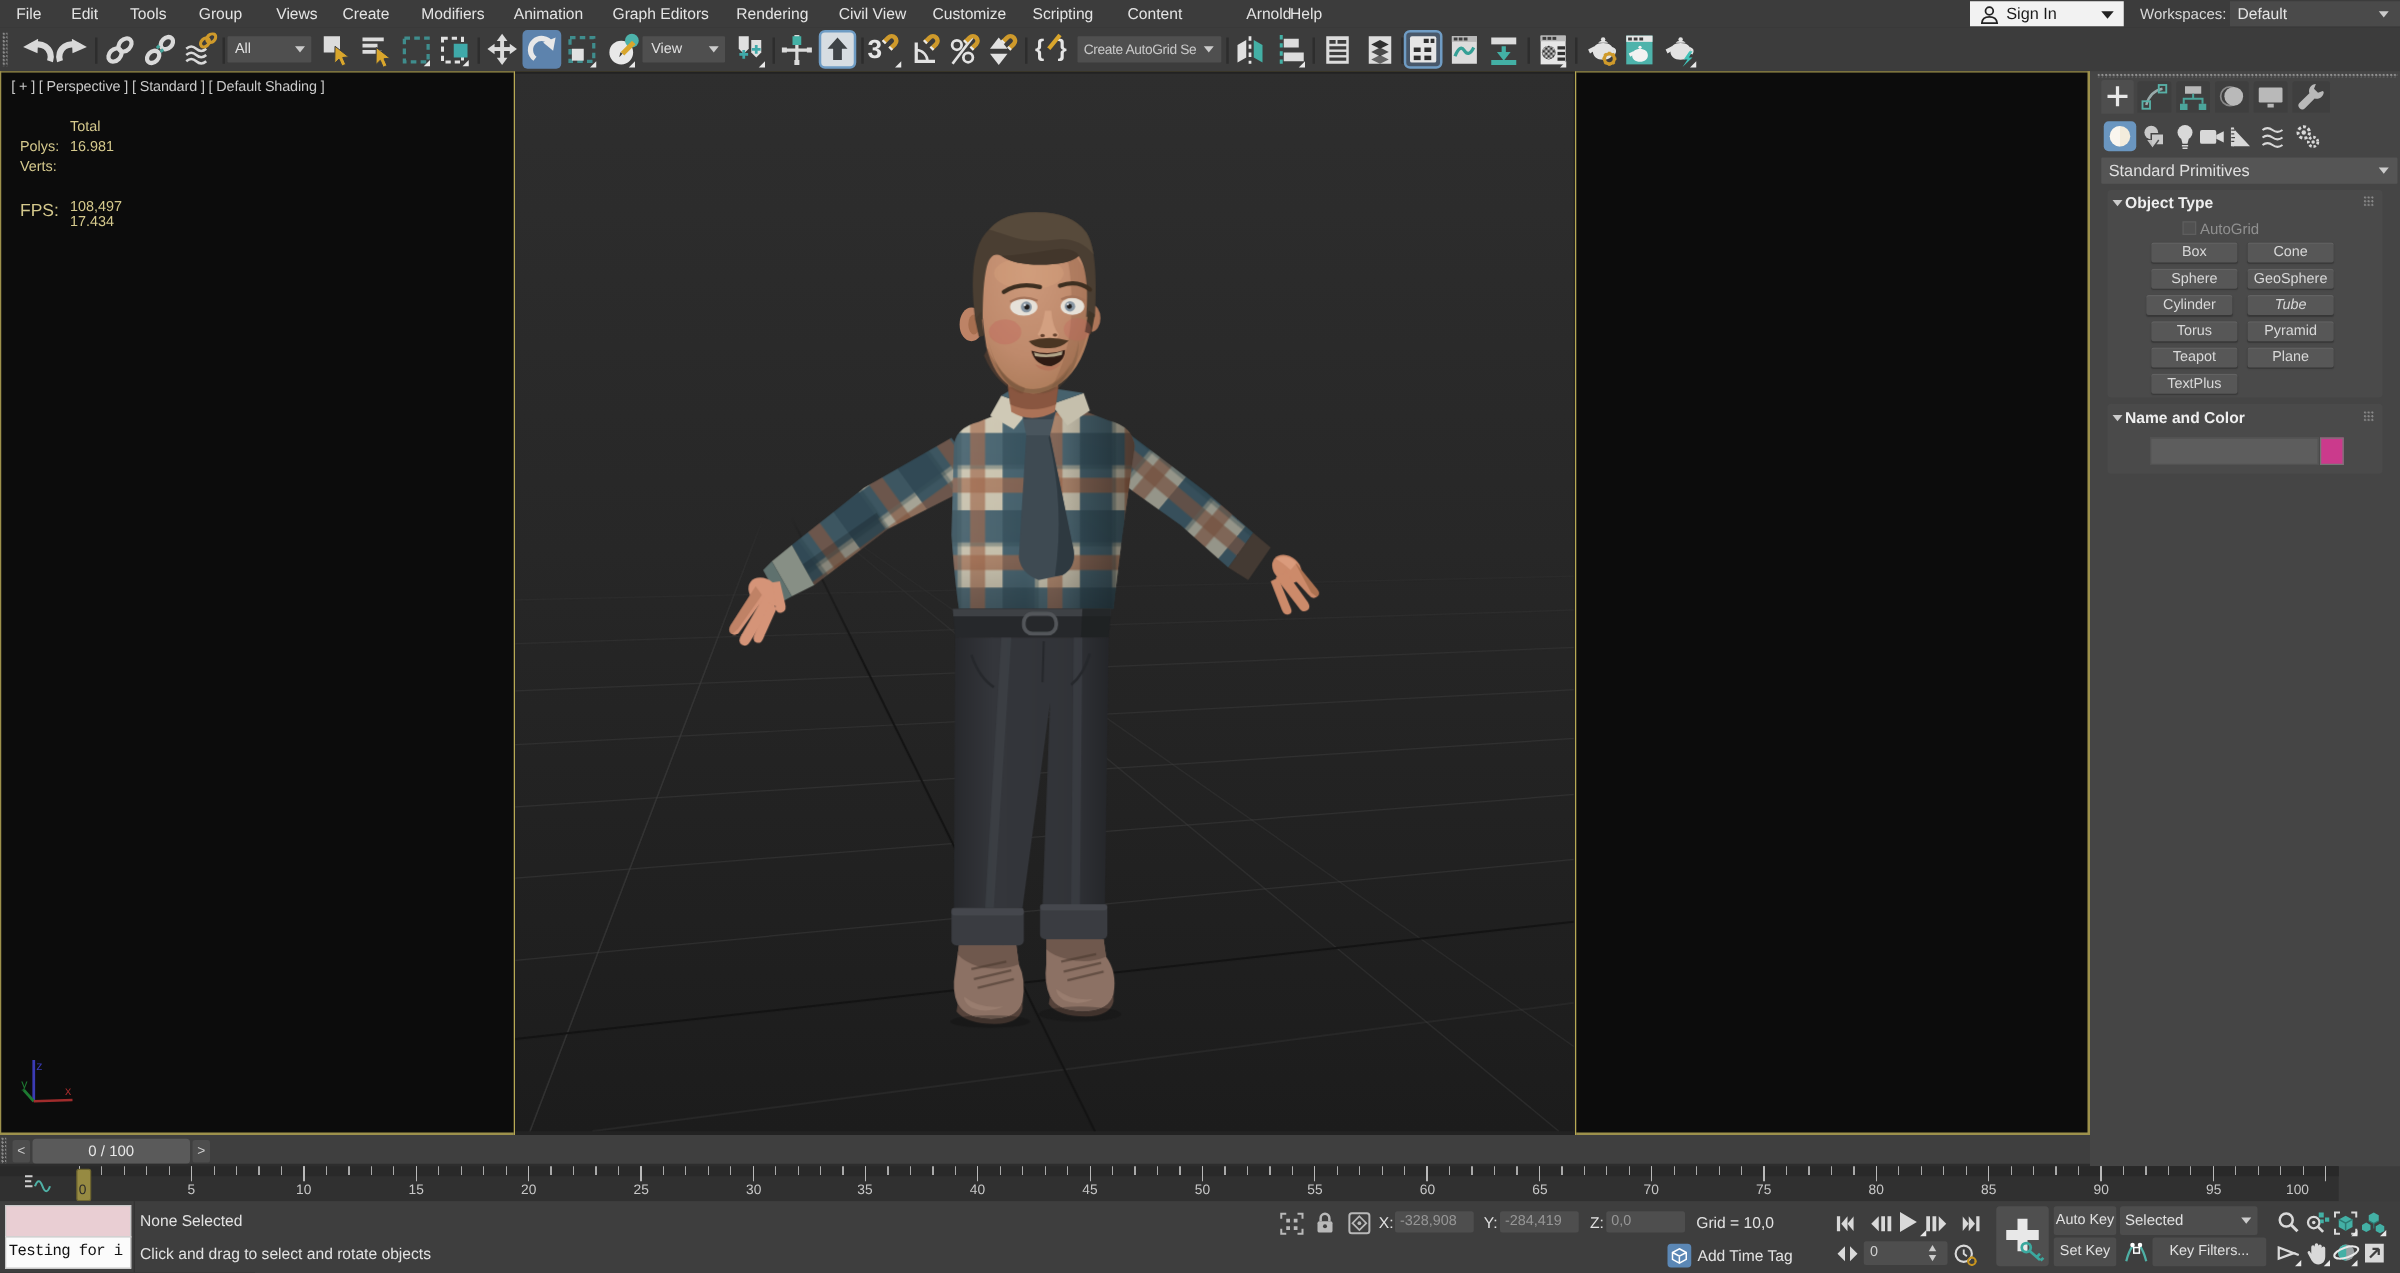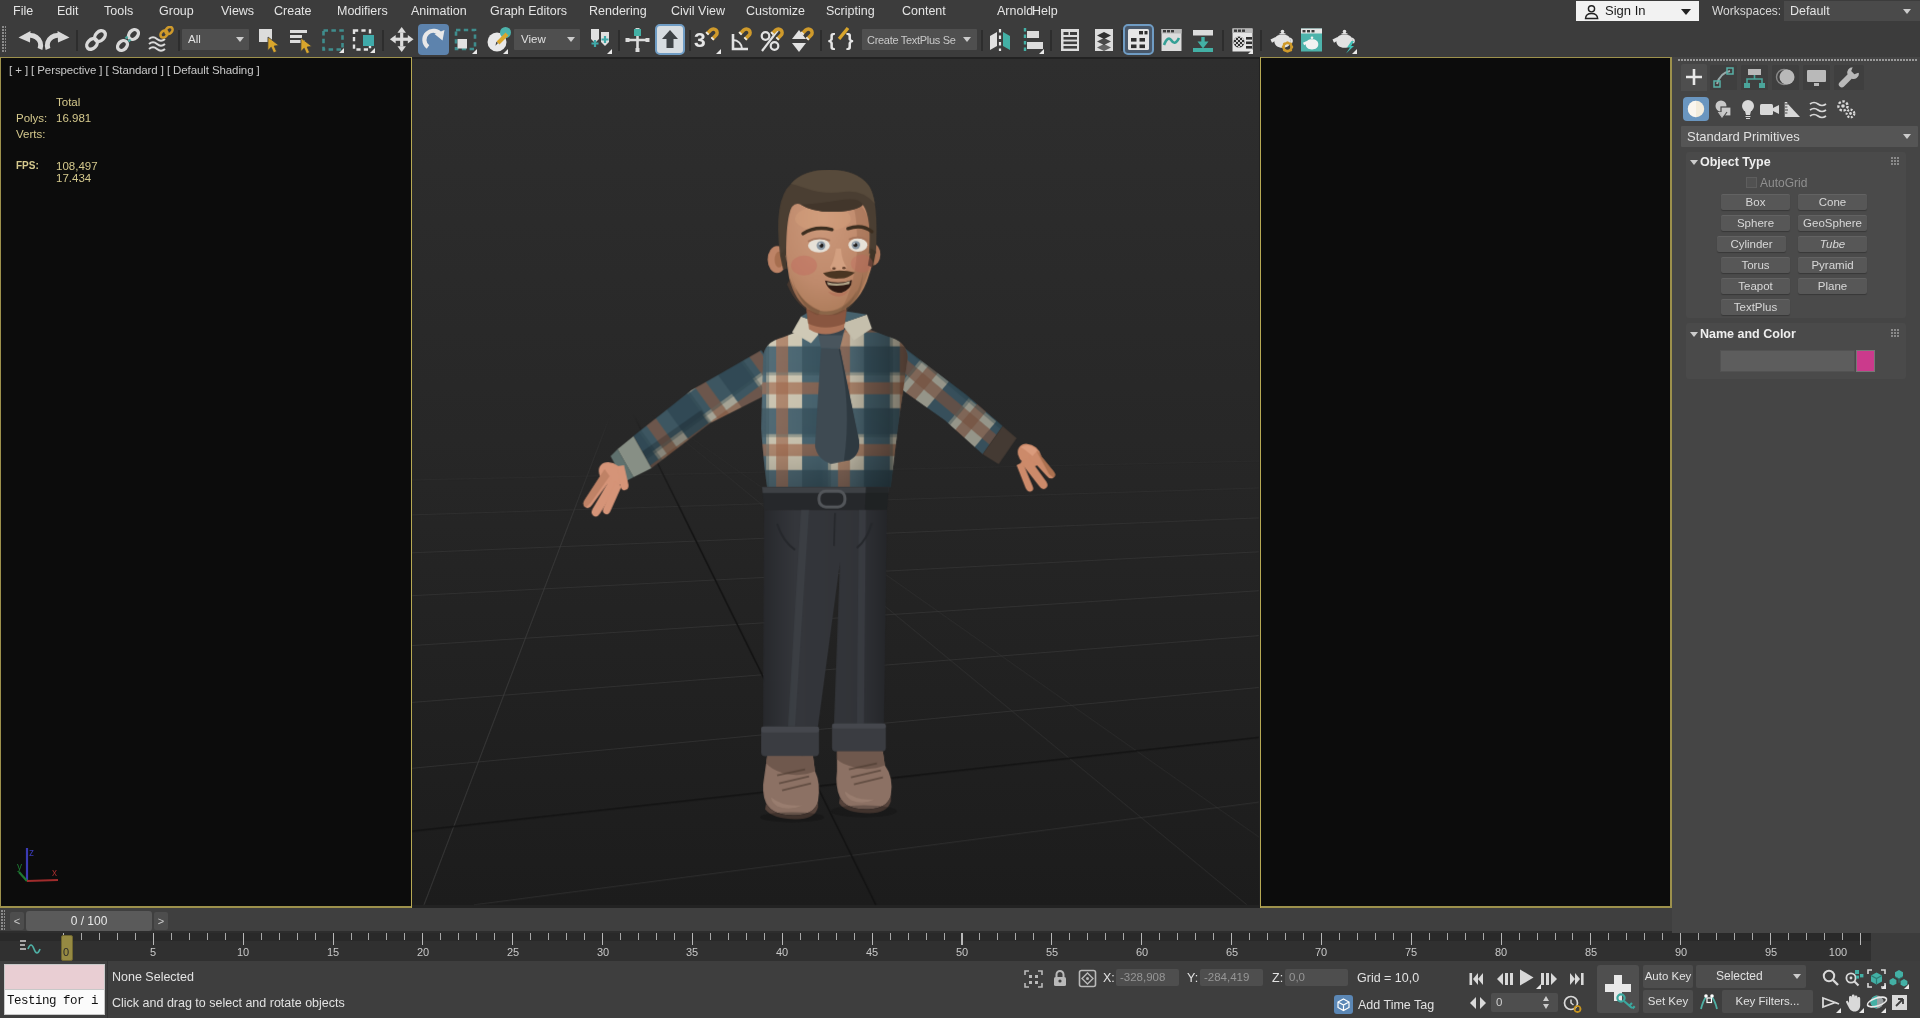--- a/index.html
+++ b/index.html
@@ -209,21 +209,21 @@
       </g>
     </svg>
 <div class="sep" style="left:820px;"></div>
 <div class="t" style="left:828px;top:29px;color:#e6e6e6;font-size:19px;font-weight:bold;">{</div>
 <div class="t" style="left:846px;top:29px;color:#e6e6e6;font-size:19px;font-weight:bold;">}</div>
 <svg class="a" style="left:834px;top:26px" width="16" height="18" viewBox="0 0 16 18">
       <path d="M14 2 L5 13" stroke="#d9a62c" stroke-width="3.4"></path>
       <path d="M5 13l-2.4 2.6 .8-3.6Z" fill="#3c3c3c"></path>
     </svg>
 <div class="a" style="left:862px;top:29px;width:115px;height:21px;background:#4f4f4f;border-radius:1px;"></div>
-<div class="t" style="left:867px;top:34px;color:#c9c9c9;font-size:11px;letter-spacing:-0.3px;">Create TextPlus Se</div>
+<div class="t" style="left:867px;top:34px;color:#c9c9c9;font-size:11px;letter-spacing:-0.3px;">Create AutoGrid Se</div>
 <div class="a" style="left:963px;top:37px;width:0;height:0;border-left:4px solid transparent;border-right:4px solid transparent;border-top:5px solid #ccc;"></div>
 <div class="sep" style="left:981px;"></div>
 <svg class="a" style="left:987px;top:26px" width="26" height="28" viewBox="0 0 26 28">
       <path d="M10 6 L3 10 V24 L10 20Z" fill="#e0e0e0"></path>
       <path d="M16 6 L23 10 V24 L16 20Z" fill="#43b0a5"></path>
       <path d="M13 3v22" stroke="#e8e8e8" stroke-width="2.2" stroke-dasharray="3.5 3"></path>
     </svg>
 <svg class="a" style="left:1019px;top:26px" width="26" height="28" viewBox="0 0 26 28">
       <path d="M6 2v24" stroke="#43b0a5" stroke-width="2.4" stroke-dasharray="3.5 3"></path>
       <rect x="8" y="5" width="12" height="7" fill="#dcdcdc"></rect>
@@ -359,21 +359,21 @@
 
 <div class="a" id="sf" style="left:411px;top:57px;width:848px;height:851px;border-left:1px solid #b7a954;border-right:1px solid #b7a954;background:#222;"></div>
 
 <div class="t" style="left:9px;top:64px;color:#c9c9c9;font-size:11.5px;letter-spacing:-0.1px;">[ + ] [ Perspective ] [ Standard ] [ Default Shading ]</div>
 
 <div class="t" style="left:56px;top:96px;color:#d5c98d;font-size:11.5px;">Total</div>
 <div class="t" style="left:16px;top:112px;color:#d5c98d;font-size:11.5px;">Polys:</div>
 <div class="t" style="left:56px;top:112px;color:#d5c98d;font-size:11.5px;">16.981</div>
 <div class="t" style="left:16px;top:128px;color:#d5c98d;font-size:11.5px;">Verts:</div>
 <div class="t" style="left:56px;top:128px;color:#d5c98d;font-size:11.5px;margin-top:44px;">17.434</div>
-<div class="t" style="left:16px;top:160px;color:#d5c98d;font-size:10px;font-weight:bold;">FPS:</div>
+<div class="t" style="left:16px;top:160px;color:#d5c98d;font-size:14px;">FPS:</div>
 <div class="t" style="left:56px;top:160px;color:#d5c98d;font-size:11.5px;">108,497</div>
 
 <svg class="a" style="left:14px;top:840px;" width="60" height="55" viewBox="0 0 60 55">
 <line x1="13" y1="41" x2="13" y2="8" stroke="#3b3bb4" stroke-width="2.2"></line>
 <text x="15" y="16" fill="#3b3bb4" font-size="10">z</text>
 <line x1="13" y1="41" x2="5" y2="32" stroke="#1e7a32" stroke-width="2.2"></line>
 <text x="3" y="30" fill="#1e7a32" font-size="10">y</text>
 <line x1="13" y1="41" x2="44" y2="40" stroke="#a02c2c" stroke-width="2.2"></line>
 <text x="38" y="36" fill="#a02c2c" font-size="10">x</text>
 </svg>
@@ -827,21 +827,21 @@
 <div class="a" style="left:1597px;top:965px;width:42px;height:48px;background:#4f4f4f;border-radius:3px;"></div>
 <svg class="a" style="left:1597px;top:965px" width="42" height="48" viewBox="0 0 42 48">
       <path d="M17 10h8v9h9v8h-9v9h-8v-9H8v-8h9Z" fill="#e8e8e8"></path>
       <g stroke="#3ba89e" stroke-width="2.2" fill="none">
         <circle cx="24" cy="33" r="3.6"></circle>
         <path d="M27 36l8 7M32.5 40.5l2.5-2.5M35.5 43.5l2.2-2.2"></path>
       </g>
     </svg>
 <div class="a" style="left:1643px;top:965px;width:50px;height:23px;background:#4d4d4d;border-radius:2px;color:#e0e0e0;font-size:11.5px;text-align:center;line-height:23px;">Auto Key</div>
 <div class="a" style="left:1643px;top:990px;width:50px;height:23px;background:#4d4d4d;border-radius:2px;color:#e0e0e0;font-size:11.5px;text-align:center;line-height:23px;">Set Key</div>
-<div class="a" style="left:1696px;top:965px;width:110px;height:23px;background:#4d4d4d;border-radius:2px;color:#e0e0e0;font-size:12px;line-height:23px;padding-left:20px;box-sizing:border-box;">Selected</div>
+<div class="a" style="left:1696px;top:965px;width:110px;height:23px;background:#4d4d4d;border-radius:2px;color:#e0e0e0;font-size:12px;line-height:23px;padding-left:4px;box-sizing:border-box;">Selected</div>
 <div class="a" style="left:1793px;top:974px;width:0;height:0;border-left:4px solid transparent;border-right:4px solid transparent;border-top:5px solid #ccc;"></div>
 <svg class="a" style="left:1698px;top:991px" width="22" height="22" viewBox="0 0 22 22">
       <g fill="none" stroke="#4fb0a5" stroke-width="1.8">
         <path d="M3 18 q2 -8 5 -12"></path>
         <path d="M19 18 q-2 -8 -5 -12"></path>
       </g>
       <circle cx="8" cy="5" r="1.8" fill="#fff"></circle>
       <circle cx="14" cy="5" r="1.8" fill="#fff"></circle>
       <rect x="9" y="7" width="4.5" height="4.5" fill="none" stroke="#fff" stroke-width="1.2"></rect>
     </svg>

